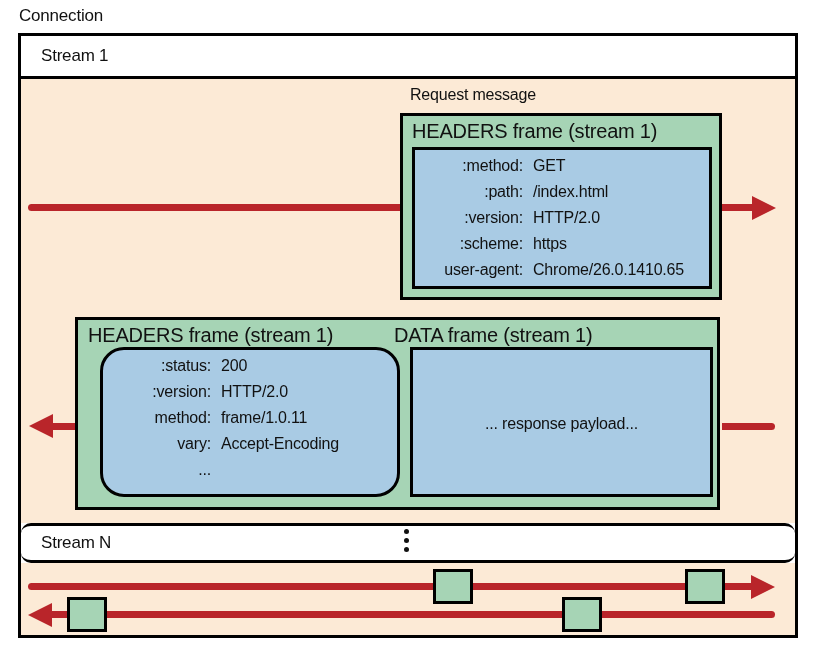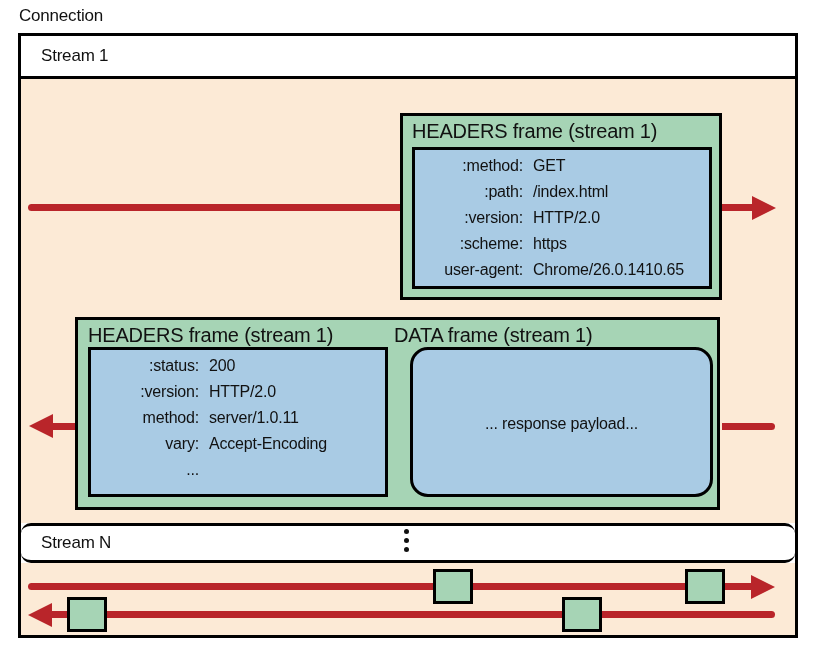--- a/index.html
+++ b/index.html
@@ -64,20 +64,21 @@
     <div class="band band-s1">
       <span>Stream 1</span>
     </div>
 
     <div class="s1-body">
 
       <div class="hline cap-l" style="left:7px;top:125px;width:375px;"></div>
       <div class="hline" style="left:698px;top:125px;width:36px;"></div>
       <div class="tri tri-right" style="left:731px;top:117px;"></div>
 
+      <div class="msg-label" style="left:389px;top:7px;">Request message</div>
 
       <div class="frame" style="left:379px;top:34px;width:322px;height:187px;">
         <div class="frame-title" style="left:9px;top:4px;">HEADERS frame (stream 1)</div>
         <div class="hdr-box" style="left:9px;top:31px;width:300px;height:142px;">
           <div class="kv-row">
             <span class="kv-key">:method:</span>
             <span class="kv-val">GET</span>
           </div>
           <div class="kv-row">
             <span class="kv-key">:path:</span>
@@ -98,44 +99,44 @@
         </div>
       </div>
 
 
       <div class="tri tri-left" style="left:8px;top:335px;"></div>
       <div class="hline" style="left:30px;top:344px;width:27px;"></div>
       <div class="hline cap-r" style="left:701px;top:344px;width:53px;"></div>
 
       <div class="frame" style="left:54px;top:238px;width:645px;height:193px;">
         <div class="frame-title" style="left:10px;top:4px;">HEADERS frame (stream 1)</div>
-        <div class="hdr-box" style="left:10px;top:27px;width:300px;height:150px;">
+        <div class="hdr-box" style="left:22px;top:27px;width:300px;height:150px;border-radius:24px;">
           <div class="kv-row">
             <span class="kv-key">:status:</span>
             <span class="kv-val">200</span>
           </div>
           <div class="kv-row">
             <span class="kv-key">:version:</span>
             <span class="kv-val">HTTP/2.0</span>
           </div>
           <div class="kv-row">
             <span class="kv-key">method:</span>
-            <span class="kv-val">server/1.0.11</span>
+            <span class="kv-val">frame/1.0.11</span>
           </div>
           <div class="kv-row">
             <span class="kv-key">vary:</span>
             <span class="kv-val">Accept-Encoding</span>
           </div>
           <div class="kv-row">
             <span class="kv-key">...</span>
             <span class="kv-val"></span>
           </div>
         </div>
         <div class="frame-title" style="left:316px;top:4px;">DATA frame (stream 1)</div>
-        <div class="hdr-box payload-box" style="left:332px;top:27px;width:303px;height:150px;border-radius:18px;">
+        <div class="hdr-box payload-box" style="left:332px;top:27px;width:303px;height:150px;">
           <span>... response payload...</span>
         </div>
       </div>
     </div>
 
     <div class="band band-sn">
       <span>Stream N</span>
       <span class="v-ellipsis">
           <i></i>
           <i></i>

